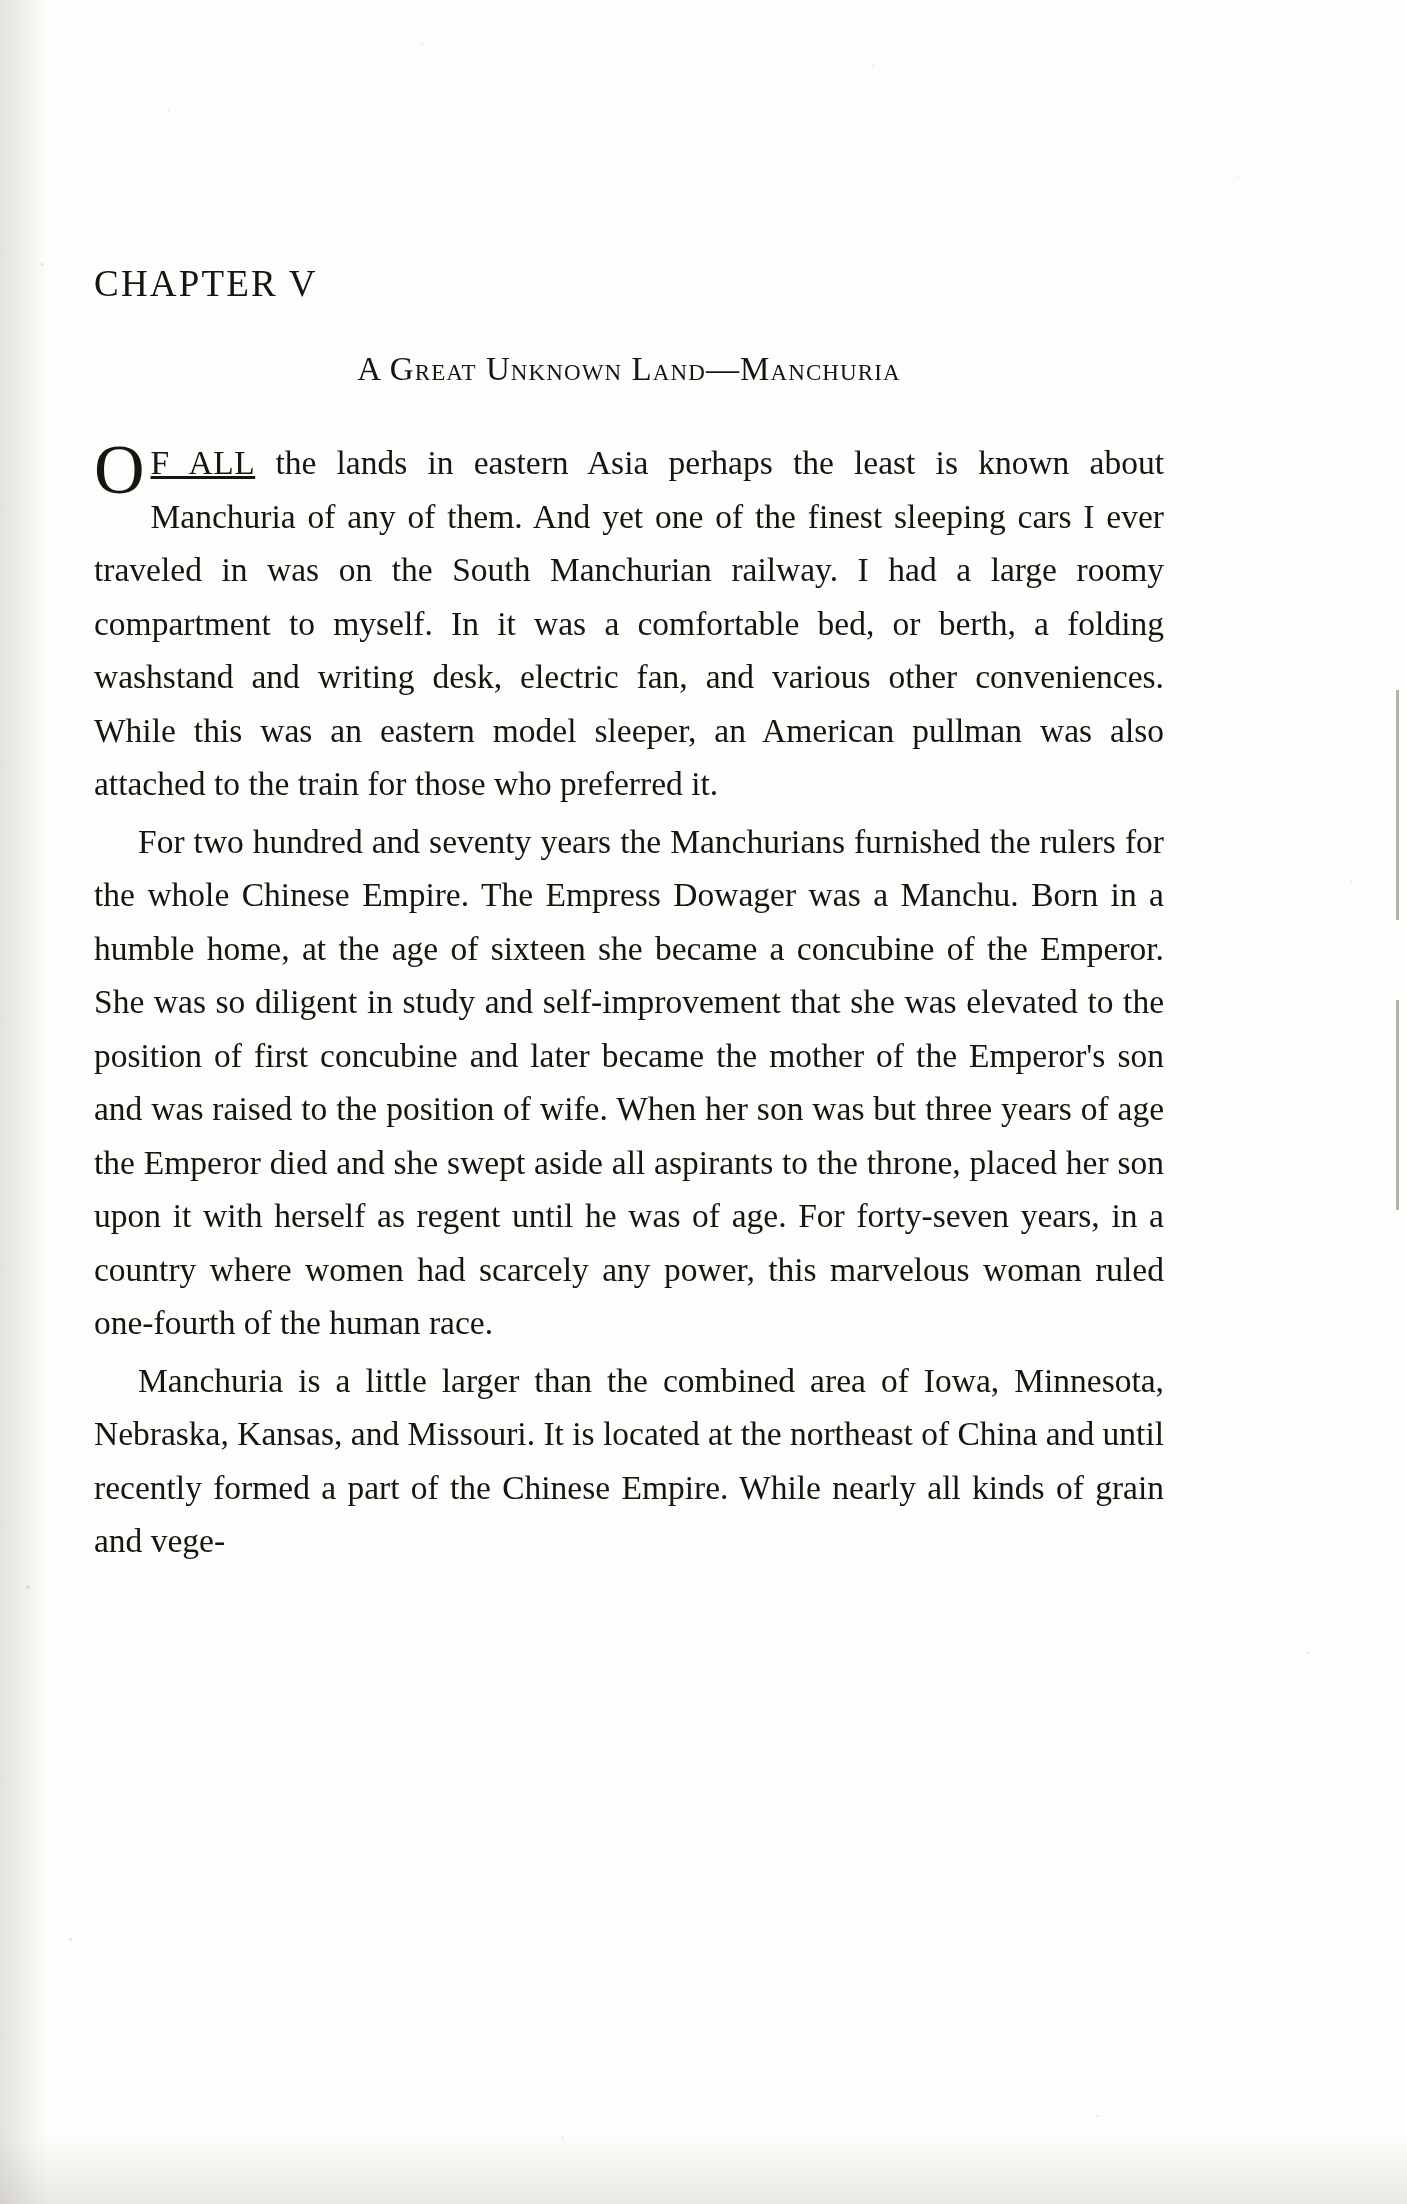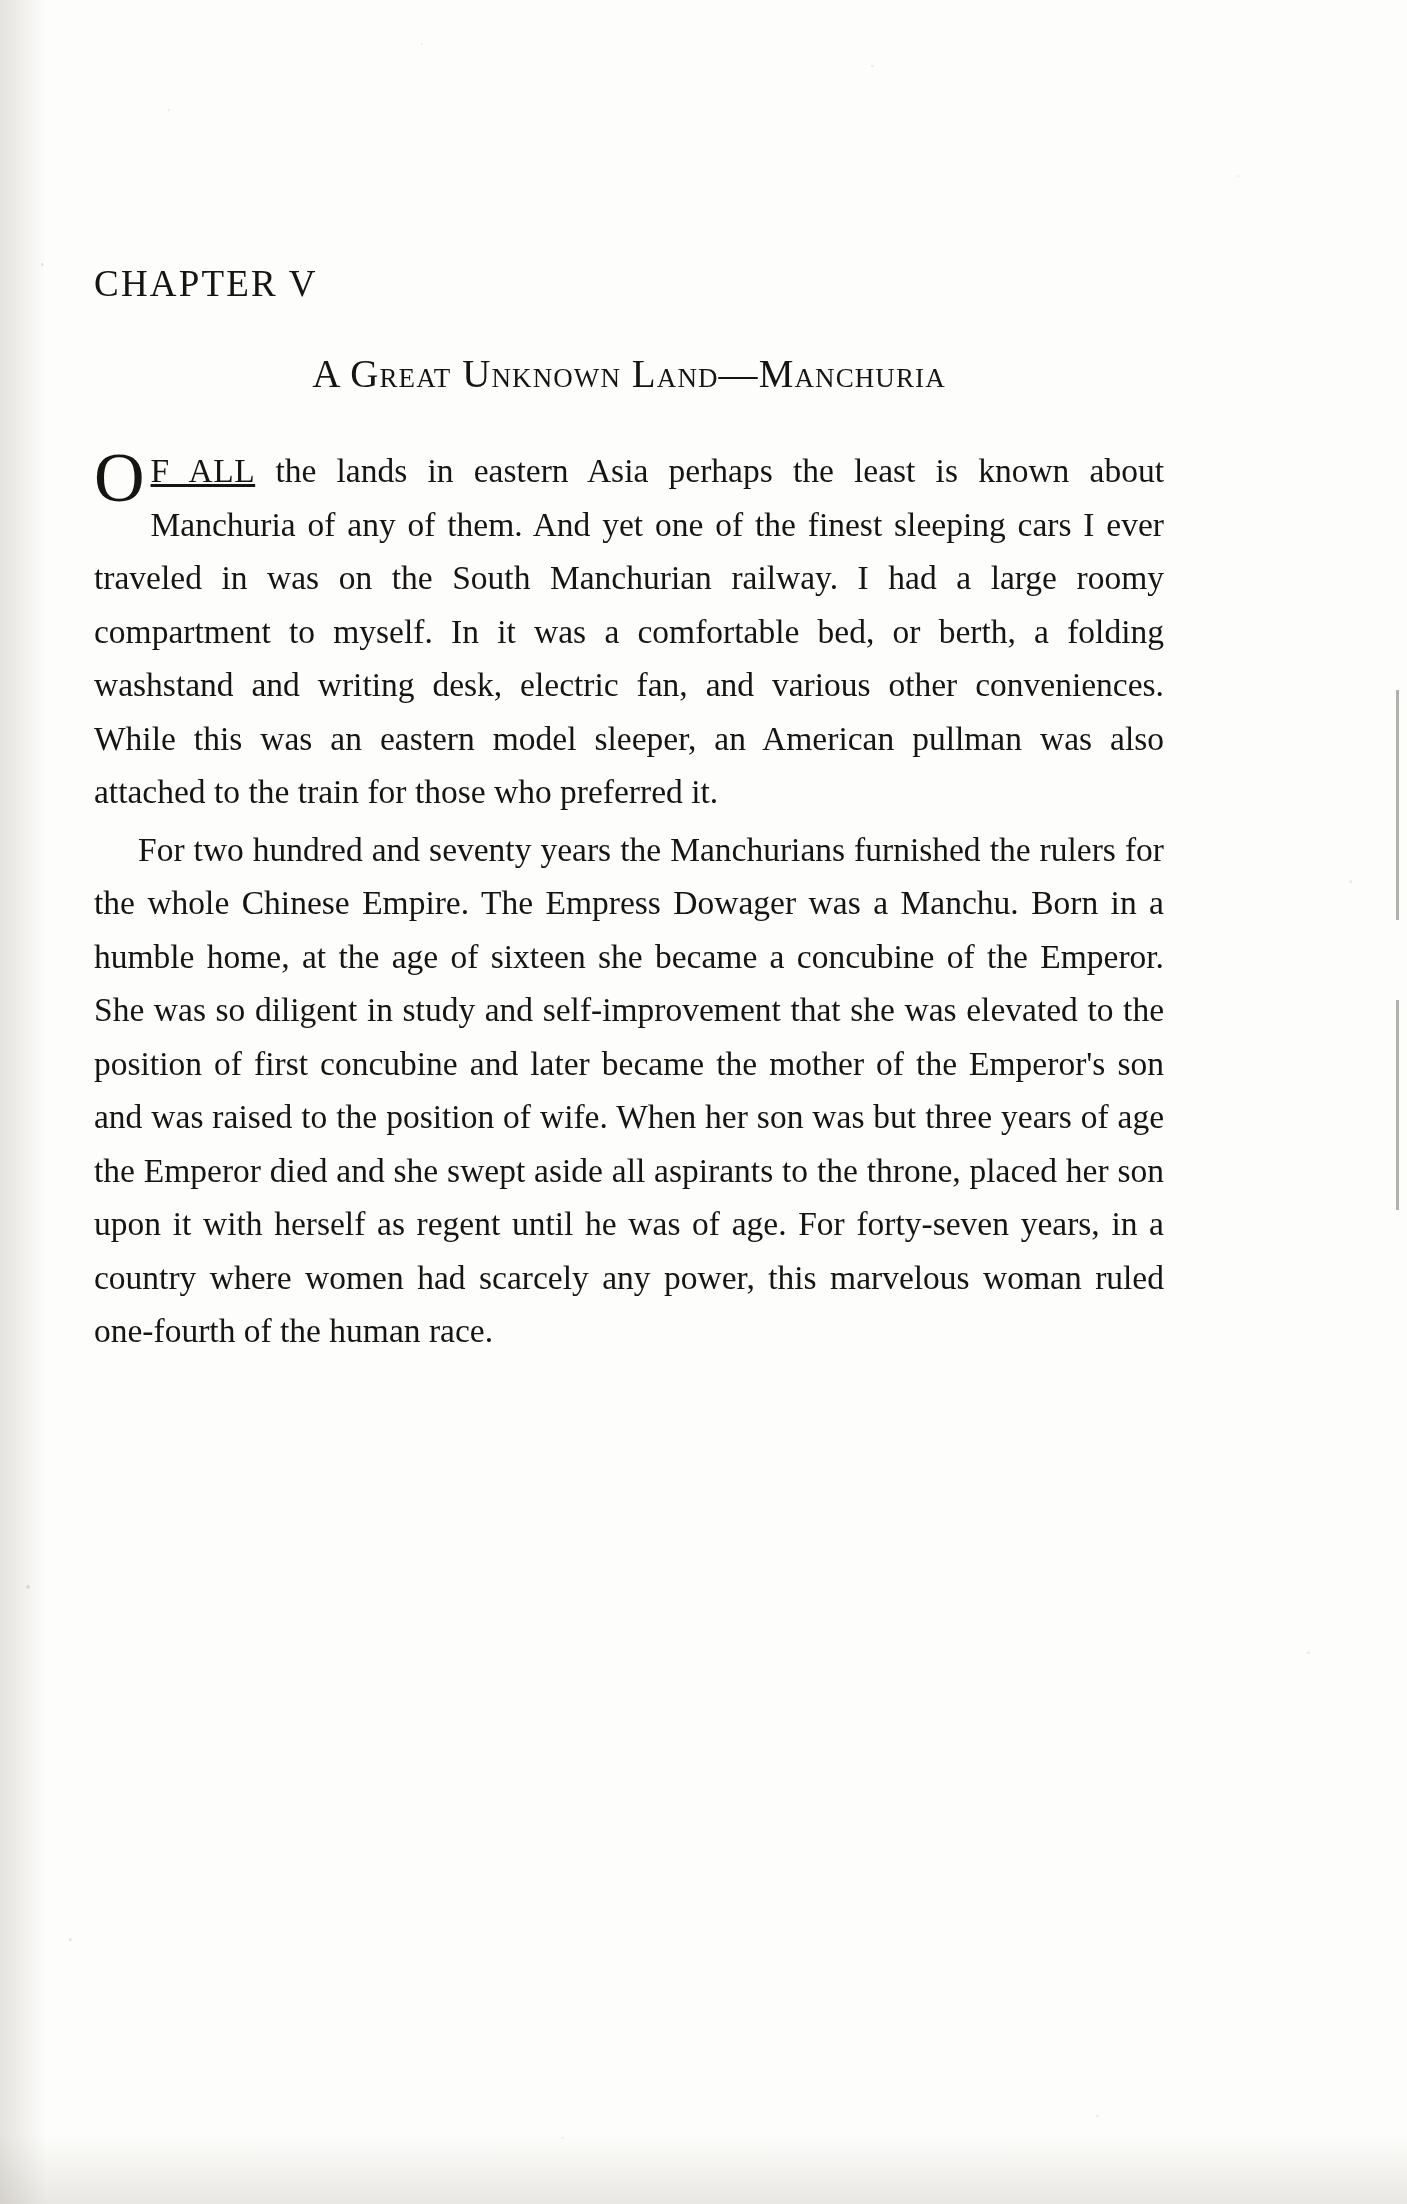--- a/index.html
+++ b/index.html
@@ -75,21 +75,21 @@
   .chapter-number {
     text-align: left;
     font-size: 37px;
     letter-spacing: 2.2px;
     margin: 0 0 46px 0;
     font-weight: 400;
   }
 
   .chapter-title {
     text-align: center;
-    font-size: 39px;
+    font-size: 33px;
     letter-spacing: 1.1px;
     margin: 0 0 48px 0;
     font-weight: 400;
     font-variant: small-caps;
     text-transform: none;
   }
 
   p.para {
     margin: 0 0 4px 0;
     font-size: 33.5px;
@@ -133,15 +133,16 @@
   <div class="text-block">
 
     <h1 class="chapter-number">CHAPTER V</h1>
 
     <h2 class="chapter-title">A Great Unknown Land—Manchuria</h2>
 
     <p class="para first"><span class="dropcap">O</span><span class="smallcaps-lead">F ALL</span><span> the lands in eastern Asia perhaps the least is known about Manchuria of any of them.  And yet one of the finest sleeping cars I ever traveled in was on the South Manchurian railway.  I had a large roomy compartment to myself.  In it was a comfortable bed, or berth, a folding washstand and writing desk, electric fan, and various other conveniences.  While this was an eastern model sleeper, an American pullman was also attached to the train for those who preferred it.</span></p>
 
     <p class="para">For two hundred and seventy years the Manchurians furnished the rulers for the whole Chinese Empire.  The Empress Dowager was a Manchu.  Born in a humble home, at the age of sixteen she became a concubine of the Emperor.  She was so diligent in study and self-improvement that she was elevated to the position of first concubine and later became the mother of the Emperor's son and was raised to the position of wife.  When her son was but three years of age the Emperor died and she swept aside all aspirants to the throne, placed her son upon it with herself as regent until he was of age.  For forty-seven years, in a country where women had scarcely any power, this marvelous woman ruled one-fourth of the human race.</p>
 
+    <p class="para">Manchuria is a little larger than the combined area of Iowa, Minnesota, Nebraska, Kansas, and Missouri.  It is located at the northeast of China and until recently formed a part of the Chinese Empire.  While nearly all kinds of grain and vege-</p>
 
   </div>
 </div>
 
 </body></html>

